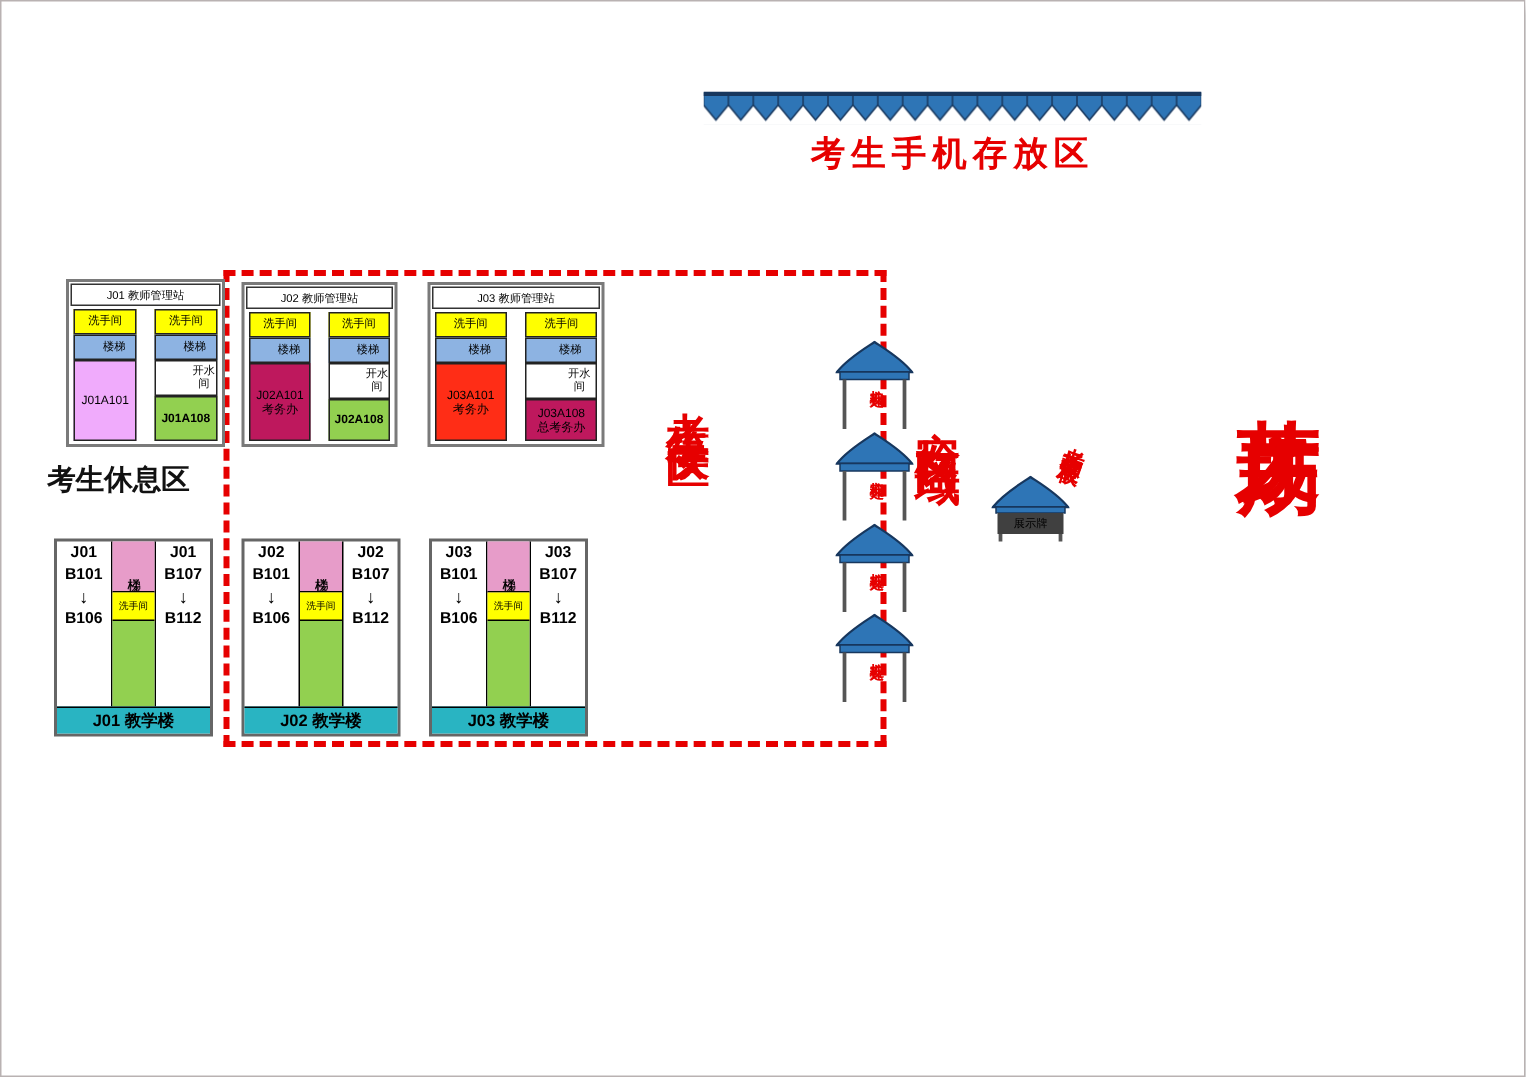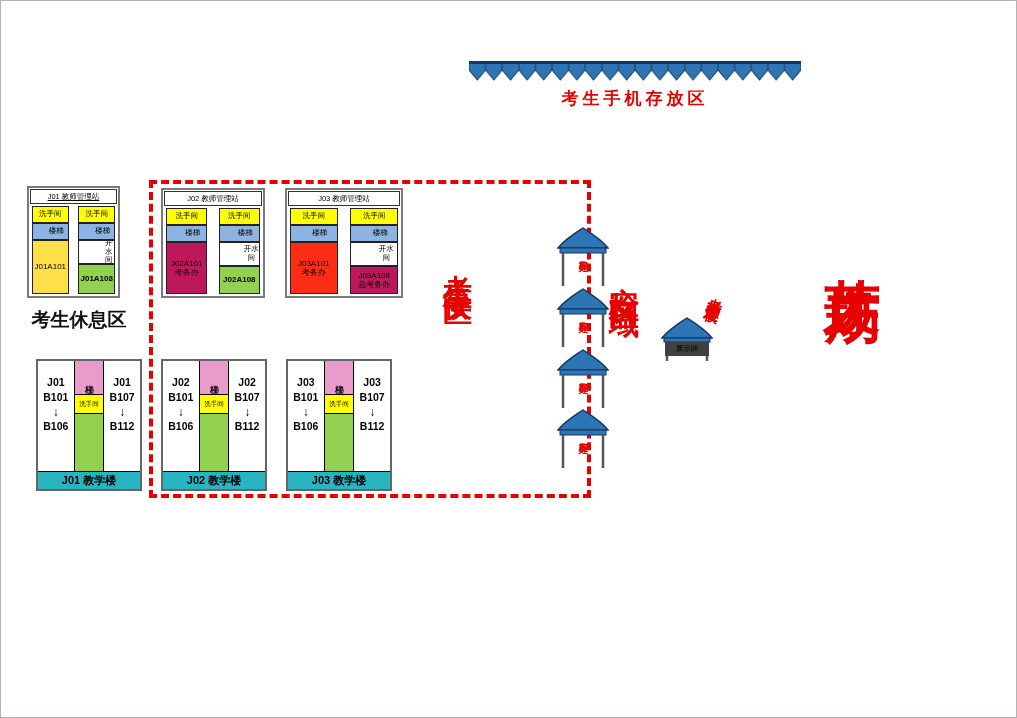--- a/index.html
+++ b/index.html
@@ -7,21 +7,21 @@
   .canvas {
     position:relative; width:1017px; height:718px; background:#fff;
     border:1px solid #b9b2b2; box-shadow:5px 5px 6px rgba(0,0,0,.45);
     overflow:hidden;
   }
 
   
   .awning { position:absolute; left:468px; top:60px; width:332px; height:22px; }
   .phone-label {
     position:absolute; left:468px; top:86px; width:332px; text-align:center;
-    color:#e60000; font-weight:bold; font-size:17px; letter-spacing:4px;
+    color:#e60000; font-weight:bold; font-size:23px; letter-spacing:4px;
   }
 
   
   .closed-zone {
     position:absolute; left:148px; top:179px; width:442px; height:318px;
     border:4px dashed #e60000;
   }
 
   
   .station { position:absolute; border:2px solid #7a7a7a; background:#fff; }
@@ -34,37 +34,37 @@
   .st-col { width:44%; display:flex; flex-direction:column; }
   .st-gap { width:12%; }
   .cell {
     border:1px solid #222; display:flex; flex-direction:column;
     align-items:center; justify-content:center; text-align:center;
     font-size:7.5px; line-height:1.15; overflow:hidden;
   }
   .wc    { background:#ffff00; height:17px; }
   .stair { background:#8db3e2; height:17px;padding-left:12px; }
   .water { background:#ffffff; height:24px;padding-left:24px; }
-  .room-tall  { background:#fde047; flex:1; font-size:8px; }
+  .room-tall  { background:#f0abfc; flex:1; font-size:8px; }
   .room-green { background:#92d050; flex:1; font-weight:bold; font-size:8px; }
   .room-pink  { background:#be185d; flex:1; font-size:8px; }
   .room-red   { background:#ff2d16; flex:1; font-size:8px; }
 
   
   .area-label {
     position:absolute; color:#111; font-family:"Liberation Serif", serif;
     font-weight:bold; text-align:center; white-space:nowrap;
   }
   .rest-label   { left:14px;  top:306px; width:128px; font-size:19px; }
   .closed-label { left:158px; top:312px; width:234px; font-size:22px; }
 
   
   .building { position:absolute; width:106px; height:132px; border:2px solid #666; background:#fff; display:flex; flex-direction:column; }
   .b-body { flex:1; display:flex; }
-  .b-side { width:35%; display:flex; flex-direction:column; align-items:center; padding-top:16px; gap:3px; }
+  .b-side { width:35%; display:flex; flex-direction:column; align-items:center; padding-top:2px; gap:3px; }
   .b-code { font-weight:bold; font-size:10.5px; line-height:1.1; }
   .b-arrow { font-weight:bold; font-size:12px; line-height:1; }
   .b-mid  { width:30%; display:flex; flex-direction:column; border-left:1px solid #000; border-right:1px solid #000; }
   .b-stair {
     background:#e79cc9; height:34px; border-bottom:1px solid #000;
     display:flex; align-items:center; justify-content:center;
     writing-mode:vertical-rl; text-orientation:upright; font-size:9px;
   }
   .b-wc {
     background:#ffff00; height:19px; border-bottom:1px solid #000;
@@ -113,21 +113,21 @@
         </pattern>
       </defs>
       <rect x="0" y="0" width="332" height="22" fill="url(#awn)"></rect>
       <line x1="0" y1="1.5" x2="332" y2="1.5" stroke="#17375e" stroke-width="3"></line>
     </svg>
   </div>
   <div class="phone-label">考生手机存放区</div>
 
   <div class="closed-zone"></div>
 
-  <div class="station" style="left:26px; top:185px; width:93px; height:112px;text-decoration:underline;">
+  <div class="station" style="left:43px; top:185px; width:106px; height:112px;">
     <div class="st-header">J01 教师管理站</div>
     <div class="st-body">
       <div class="st-col">
         <div class="cell wc">洗手间</div>
         <div class="cell stair">楼梯</div>
         <div class="cell room-tall">
           <span>J01A101</span>
         </div>
       </div>
       <div class="st-gap"></div>

